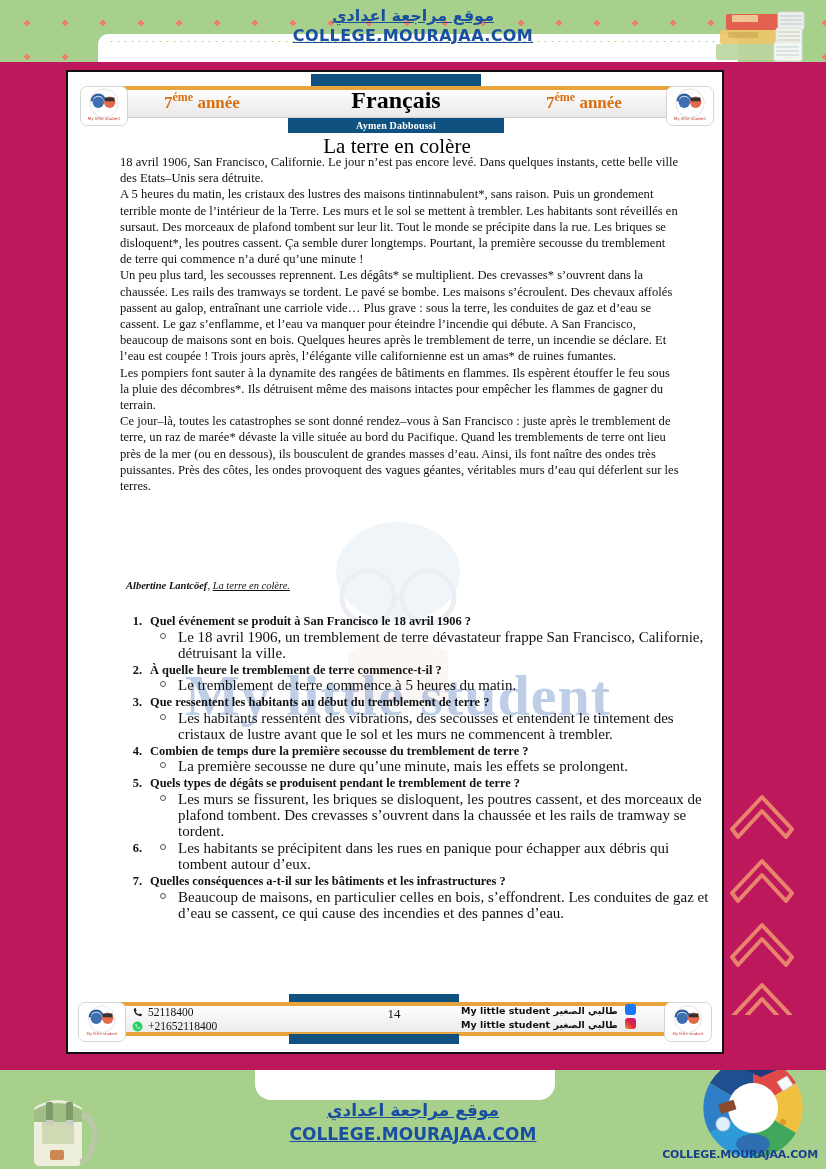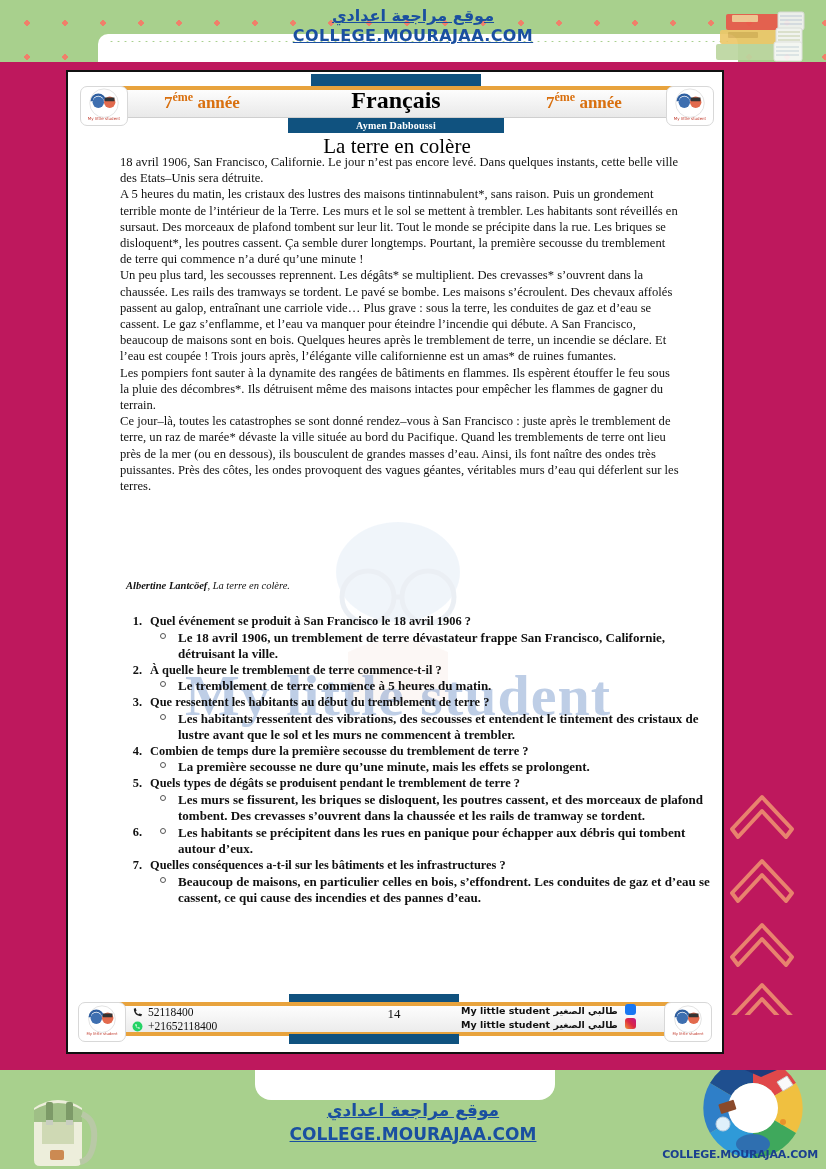--- a/index.html
+++ b/index.html
@@ -137,41 +137,41 @@
     font-family:Liberation Serif, serif; font-size:12.6px; line-height:16.2px;
     color:#111; text-align:left;
   }
   .body-text p { margin:0; }
 
   .attrib {
     position:absolute; left:58px; top:508px; width:400px;
     font-family:"Liberation Serif", serif; font-size:10.5px; color:#111;
   }
   .attrib b { font-weight:bold;font-style:italic; }
-  .attrib i { font-style:italic; }
+  .attrib i { font-style:italic;text-decoration:underline; }
 
   
   .questions {
     position:absolute; left:52px; top:542px; width:590px;
     font-family:"Liberation Serif", serif; font-size:12.4px; color:#111;
   }
   .q-item { position:relative; margin-bottom:1px; }
   .q-num {
     position:absolute; left:0; top:0; width:22px; text-align:right;
     font-weight:bold; font-size:12.4px;
   }
   .q-text {
     margin-left:30px; font-weight:bold; font-size:12.4px; line-height:15.6px;
   }
   .a-row { position:relative; margin-left:58px; margin-top:0px; }
   .a-bullet {
     position:absolute; left:-18px; top:3px; width:6px; height:6px;
     border:1px solid #555; border-radius:50%;
   }
-  .a-text { font-size:13px; line-height:15.3px; font-weight:bold; }
+  .a-text { font-size:15px; line-height:15.3px; font-weight:normal; }
 
   
   .doc-footer { position:absolute; left:6px; bottom:8px; width:640px; height:50px; }
   .ft-plate {
     position:absolute; left:40px; top:8px; width:560px; height:34px;
     background:linear-gradient(#fdfdfd,#ececec);
     border-top:4px solid #e8a33d; border-bottom:4px solid #e8a33d;
     border-radius:4px;
   }
   .ft-tab-top { position:absolute; left:215px; top:0px; width:170px; height:10px; background:#10527f; }

